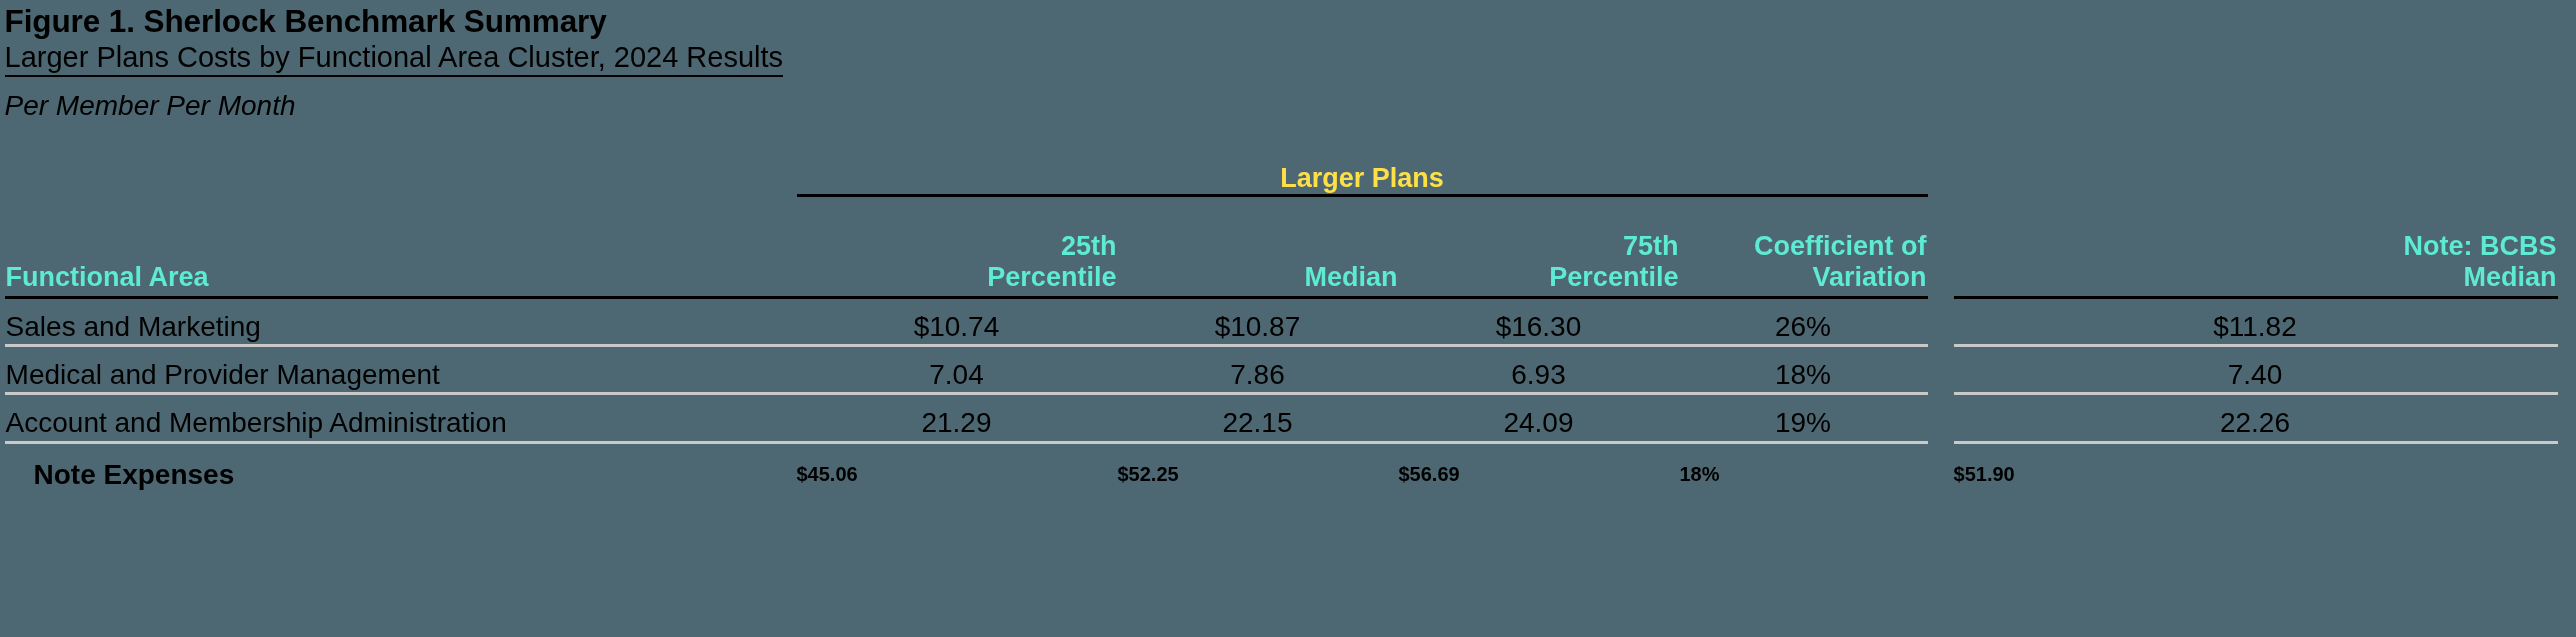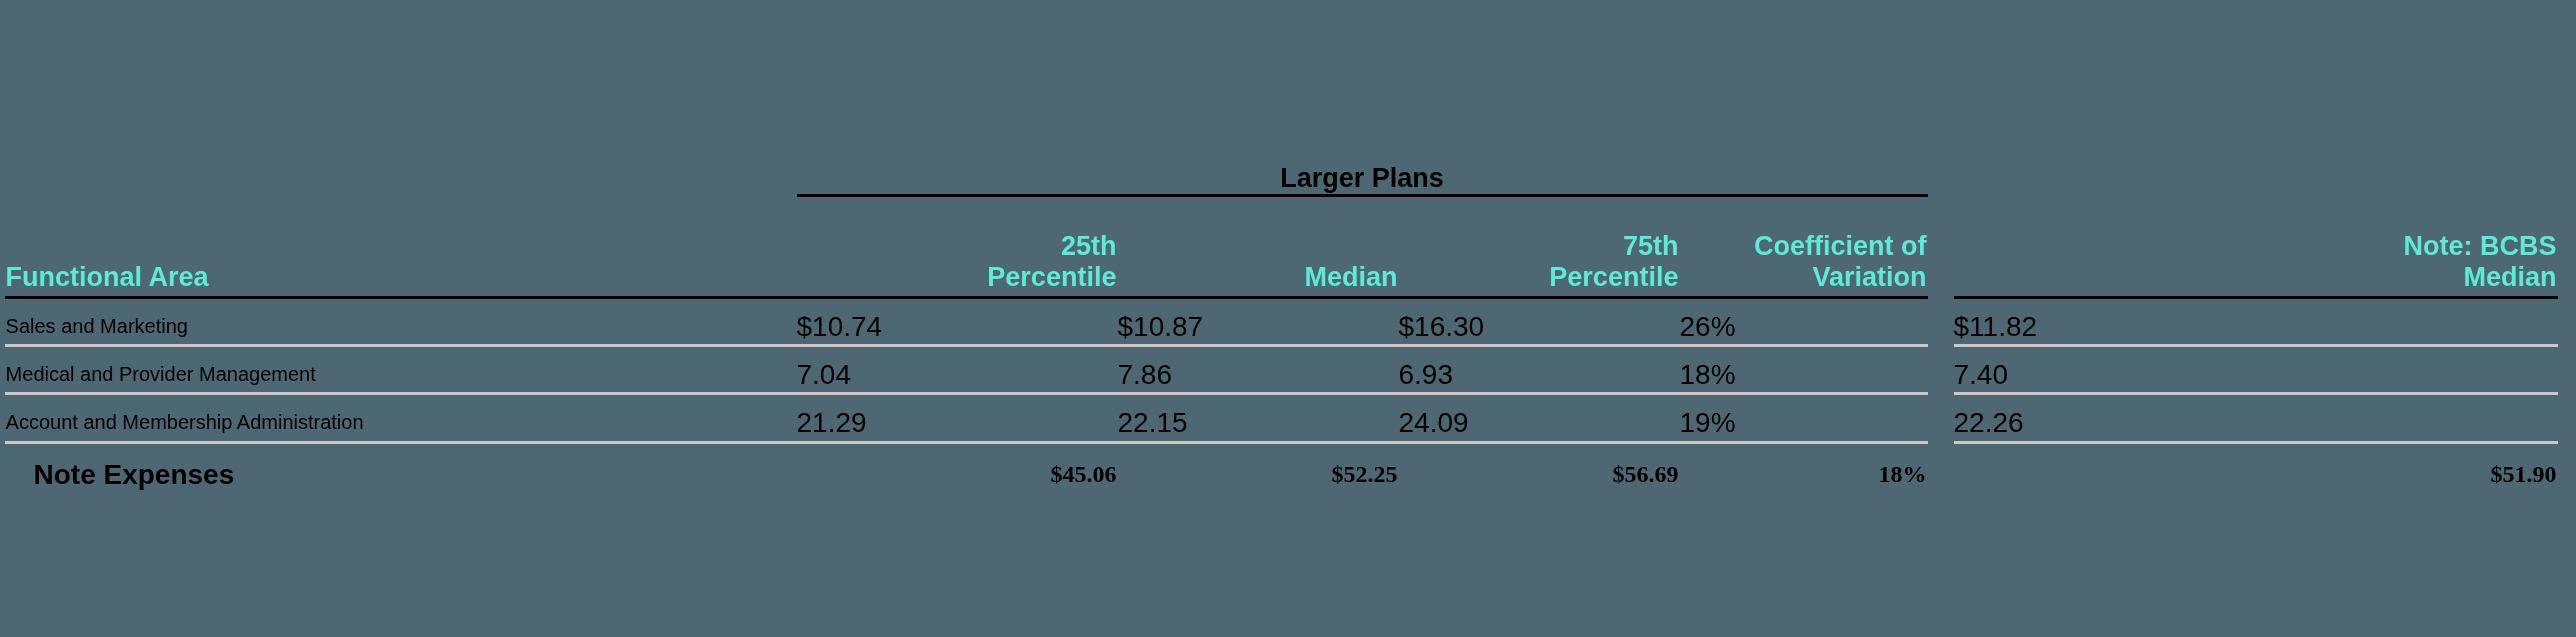--- a/index.html
+++ b/index.html
@@ -76,21 +76,21 @@
   td, th {
     padding: 0;
     margin: 0;
     vertical-align: bottom;
     font-weight: normal;
   }
 
   
   .spanner-cell {
     text-align: center;
-    color: #000000;
+    color: #fde047;
     font-size: 27px;
     font-weight: bold;
     height: 29px;
     line-height: 28px;
     padding-bottom: 2.3px;
     border-bottom: 3.9px solid #000;
   }
   .spanner-blank {
     height: 29px;
   }
@@ -114,32 +114,32 @@
     padding-left: 1.1px;
     margin-left: 8px;
   }
   .hdr-gap {
     height: 96px;
     border-bottom: none;
   }
 
   
   .data-label {
-    font-size: 20px;
+    font-size: 28px;
     line-height: 29px;
     text-align: left;
     padding-left: 1.1px;
     padding-bottom: 3.4px;
     height: 42px;
     white-space: nowrap;
   }
   .data-val {
     font-size: 28px;
     line-height: 29px;
-    text-align: left;
+    text-align: center;
     padding-right: 1.1px;
     padding-bottom: 3.4px;
     height: 42px;
     white-space: nowrap;
   }
   .gap-cell { border-bottom: none !important; }
 
   tr.row-sep > td { border-bottom: 3.4px solid #c9c9c9; }
   tr.row-last > td { border-bottom: 3.9px solid #000; }
 
@@ -149,37 +149,43 @@
     font-weight: bold;
     line-height: 29px;
     text-align: left;
     padding-left: 29px;
     padding-top: 3.4px;
     padding-bottom: 3.4px;
     height: 42px;
     white-space: nowrap;
   }
   .total-val {
-    font-size: 24px;
-    font-weight: bold;
-    line-height: 29px;
-    text-align: right;
+    font-size: 20px;
+    font-weight: bold;
+    line-height: 29px;
+    text-align: left;
     padding-right: 1.1px;
     padding-top: 3.4px;
     padding-bottom: 3.4px;
     height: 42px;
     white-space: nowrap;
-    font-family: Liberation Serif, serif;
   }
 </style>
 </head>
 <body>
 
 <div class="page">
 
+  <div class="titles">
+    <div class="fig-title">Figure 1. Sherlock Benchmark Summary</div>
+    <div class="fig-subtitle-wrap">
+      <span class="fig-subtitle">Larger Plans Costs by Functional Area Cluster, 2024 Results</span>
+    </div>
+    <div class="fig-unit">Per Member Per Month</div>
+  </div>
 
   <table class="bench">
     <colgroup>
       <col class="c-area">
         <col class="c-p25">
         <col class="c-med">
       <col class="c-p75">
         <col class="c-cov">
         <col class="c-gap">
         <col class="c-bcbs">

